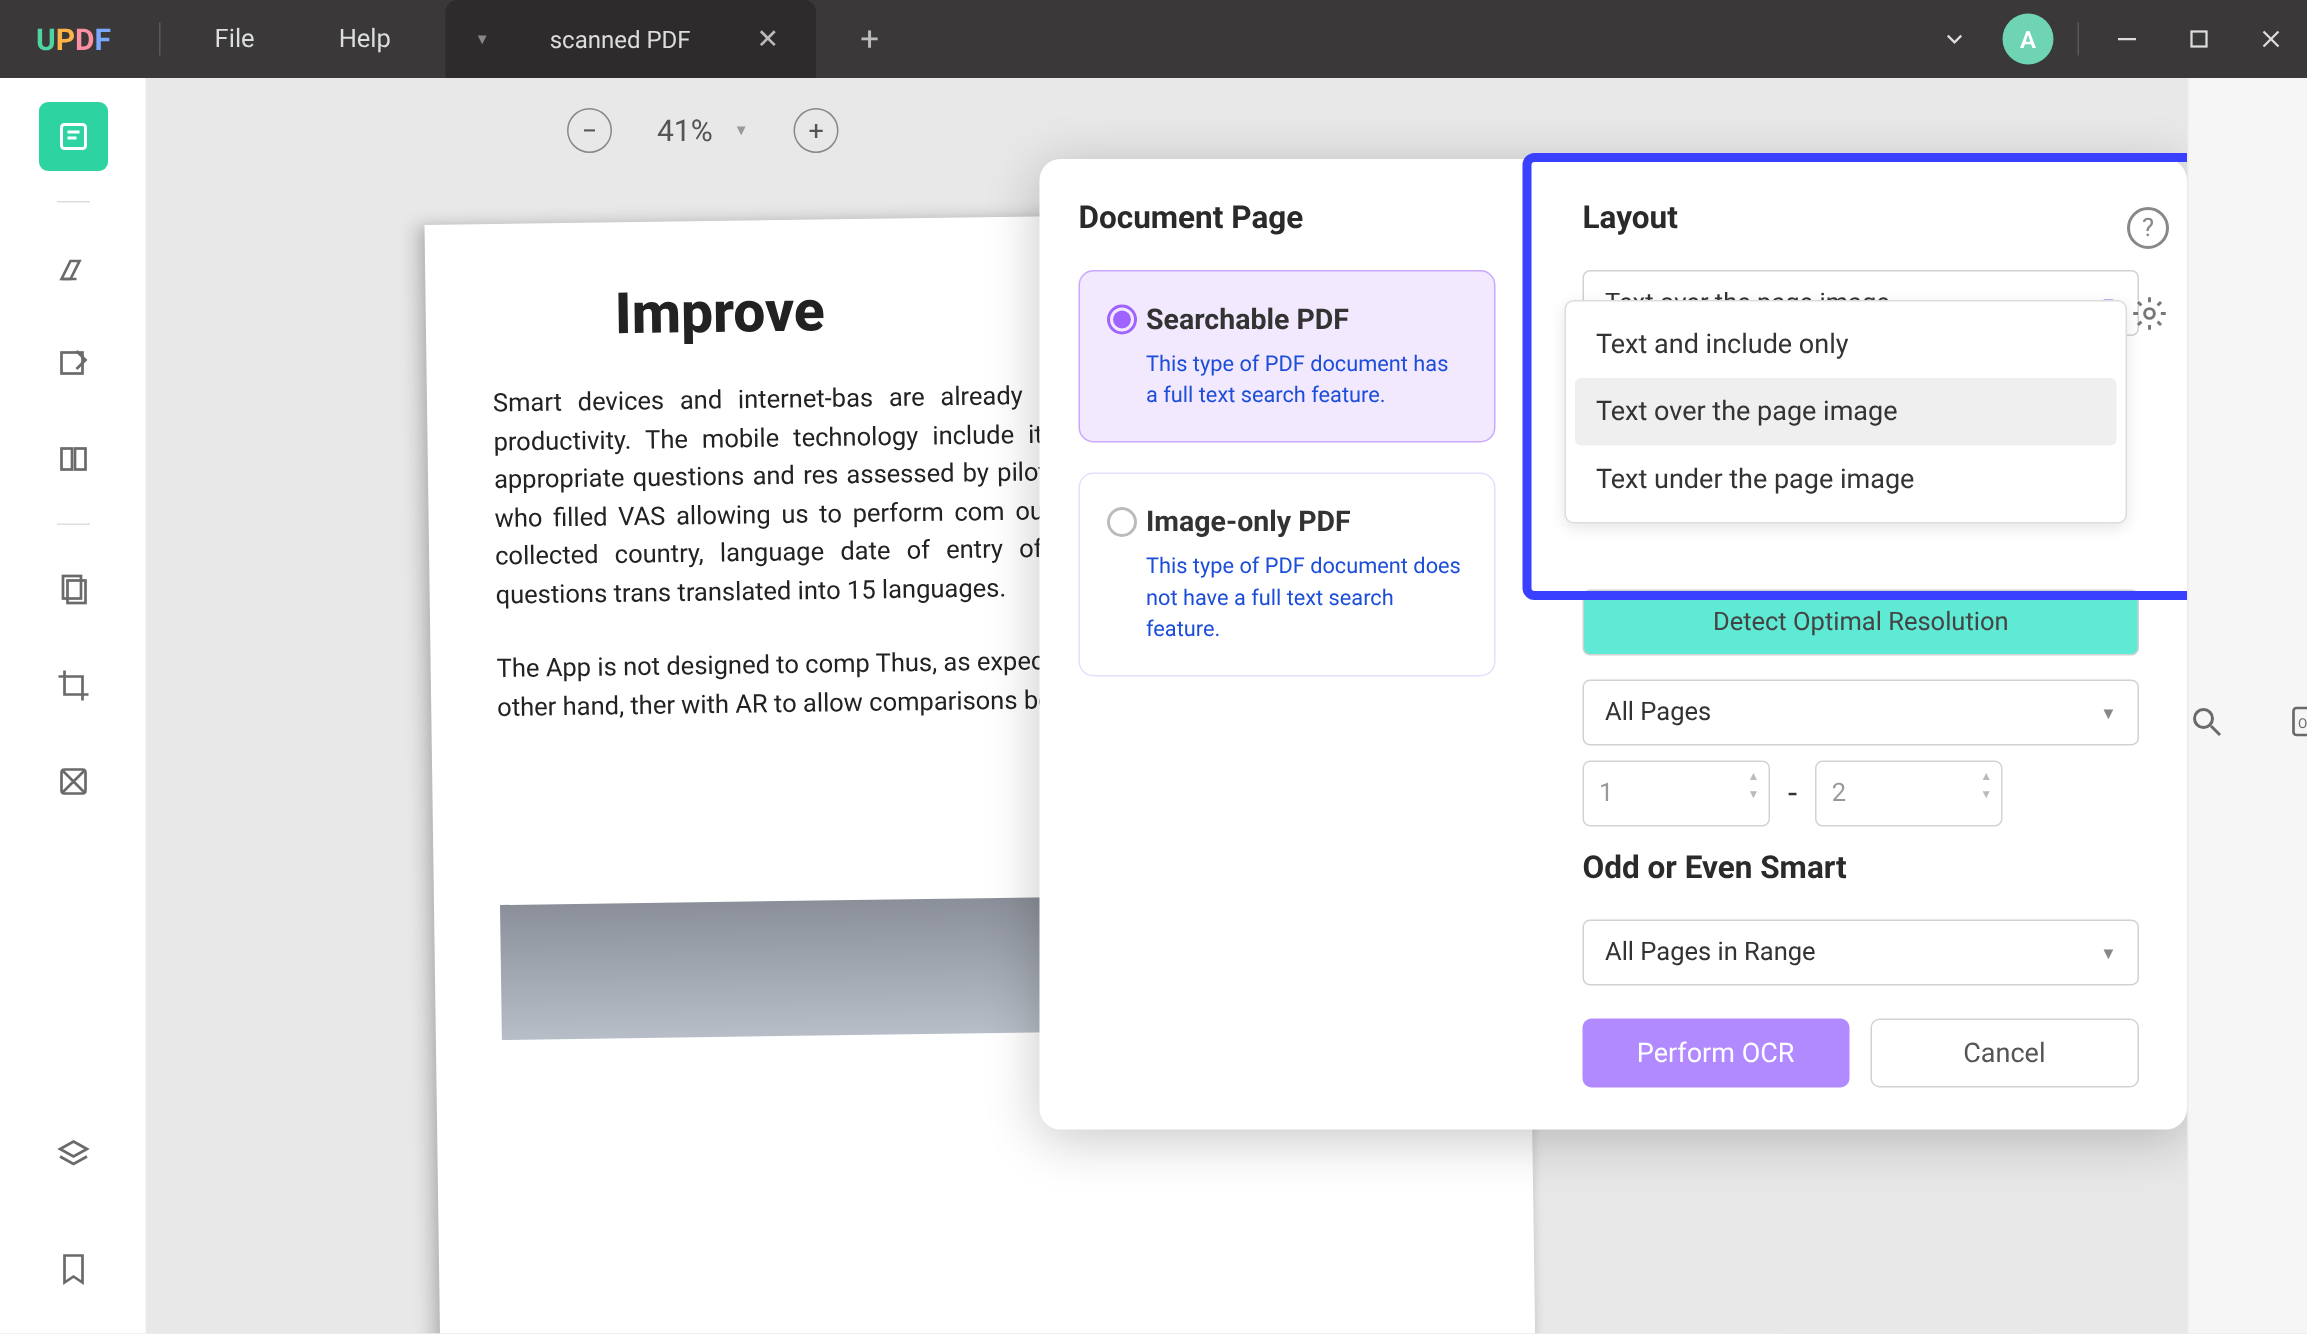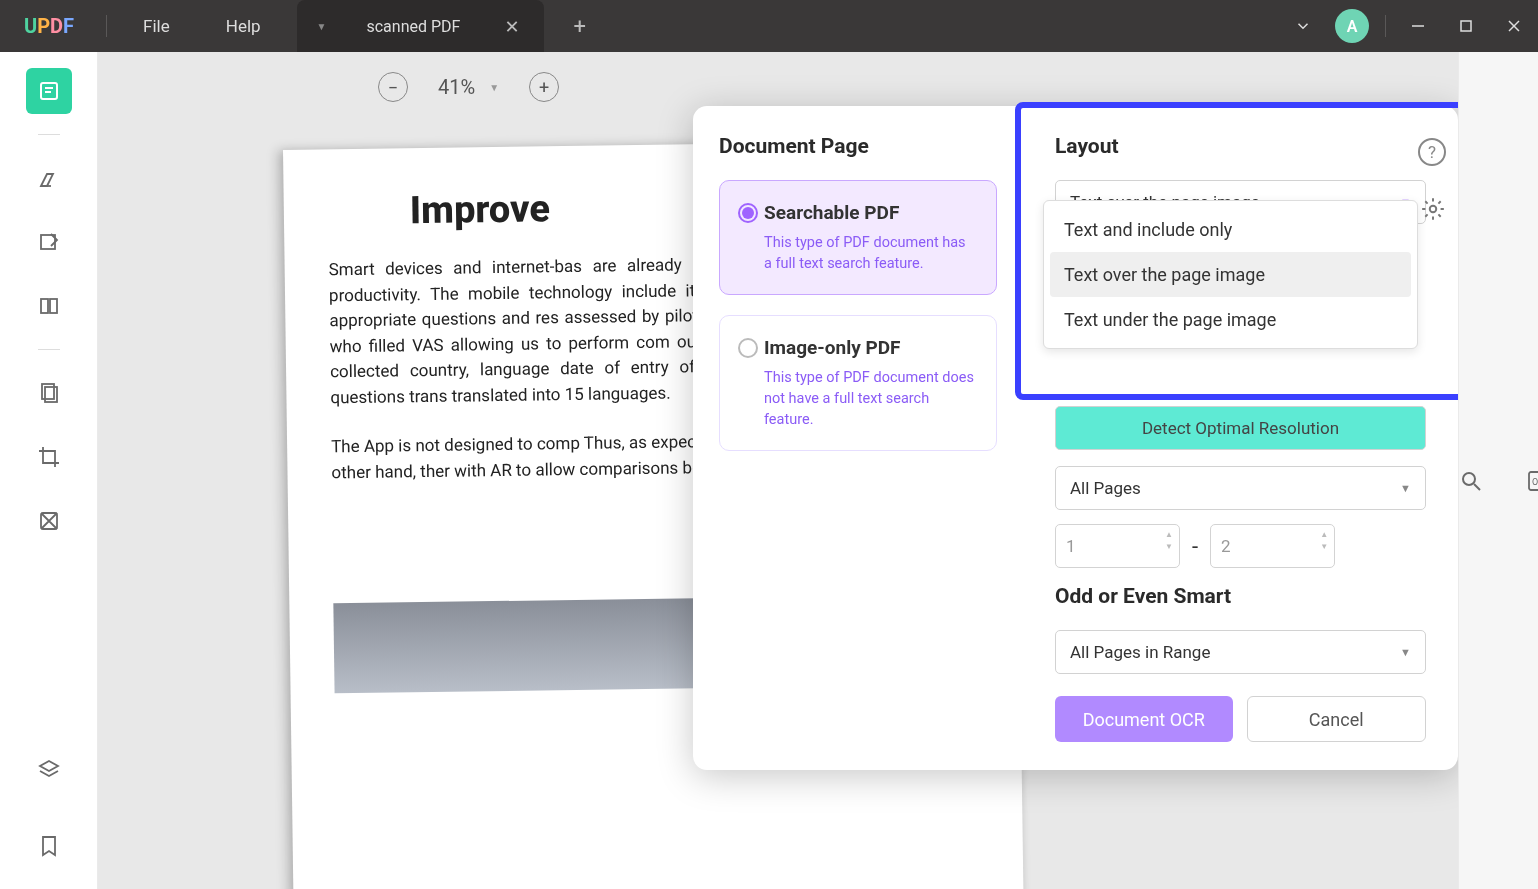--- a/index.html
+++ b/index.html
@@ -48,24 +48,24 @@
 .dialog .leftcol { width: 330px; padding: 28px 26px; }
 .dialog .rightcol { flex:1; padding: 28px 32px; position:relative; }
 .dialog h3 { font-size: 21px; font-weight: 700; color:#2a2a2a; margin-bottom: 22px; }
 
 .radio-card { border: 1.5px solid #e6deff; background:#fff; border-radius: 10px; padding: 20px 20px 20px 44px; position:relative; margin-bottom: 20px; cursor:pointer; }
 .radio-card.selected { background: #f3e9ff; border-color: #c9a8ff; }
 .radio-card .radio { position:absolute; left:18px; top:22px; width:20px; height:20px; border-radius:50%; border: 2.5px solid #bbb; }
 .radio-card.selected .radio { border-color: #9f63ff; }
 .radio-card.selected .radio::after { content:""; position:absolute; inset:2px; border-radius:50%; background:#9f63ff; }
 .radio-card .rtitle { font-size: 19px; font-weight: 700; color:#333; margin-bottom: 8px; }
-.radio-card .rdesc { font-size: 14.5px; color:#8b5cf6; line-height:1.45; }
+.radio-card .rdesc { font-size: 14.5px; color:#1d4ed8; line-height:1.45; }
 
 .rightcol h3.layout { font-size: 21px; }
-.field { width: 100%; height: 44px; border: 1px solid #d2d2d2; border-radius: 5px; display:flex; align-items:center; padding: 0 14px; font-size: 17px; color:#333; cursor:pointer; position:relative; margin-bottom: 14px; }
+.field { width: 100%; height: 44px; border: 1px solid #d2d2d2; border-radius: 5px; display:flex; align-items:center; padding: 0 14px; font-size: 17px; color:#333; cursor:pointer; position:relative; margin-bottom: 1px; }
 .field .caret { margin-left:auto; color:#9f63ff; font-size:11px; }
 .field .caret.gray { color:#888; }
 .highlight-box { position:absolute; top: -4px; left: -8px; right: -8px; border: 6px solid #3a40ff; border-radius: 8px; height: 298px; pointer-events:none; z-index:3; }
 
 .dropdown { position:absolute; top: 94px; left: 20px; right: 40px; background:#fff; border: 1px solid #ddd; border-radius: 6px; padding: 6px; z-index:4; box-shadow: 0 3px 10px rgba(0,0,0,0.1); }
 .dropdown .opt { padding: 12px 14px; font-size: 18px; color:#333; cursor:pointer; border-radius:4px; }
 .dropdown .opt.hover { background:#efefef; }
 
 .rightcol .section { margin-top: 16px; }
 .btn-secondary { width:100%; height:44px; border:1px solid #d2d2d2; border-radius:5px; background:#5eead4; font-size:17px; color:#444; cursor:pointer; }
@@ -279,21 +279,21 @@
 
         <div class="section">
           <h3>Odd or Even Smart</h3>
           <div class="field" style="margin-top:10px;">
             <span>All Pages in Range</span>
             <span class="caret gray">▼</span>
           </div>
         </div>
 
         <div class="dialog-actions">
-          <button class="btn-primary">Document OCR</button>
+          <button class="btn-primary">Perform OCR</button>
           <button class="btn-cancel">Cancel</button>
         </div>
       </div>
     </div>
   </div>
 
   <div class="right-toolbar">
     <div class="tbtn">
         <svg width="24" height="24" viewBox="0 0 24 24" fill="none" stroke="currentColor" stroke-width="2">
           <circle cx="10" cy="10" r="6"></circle>

